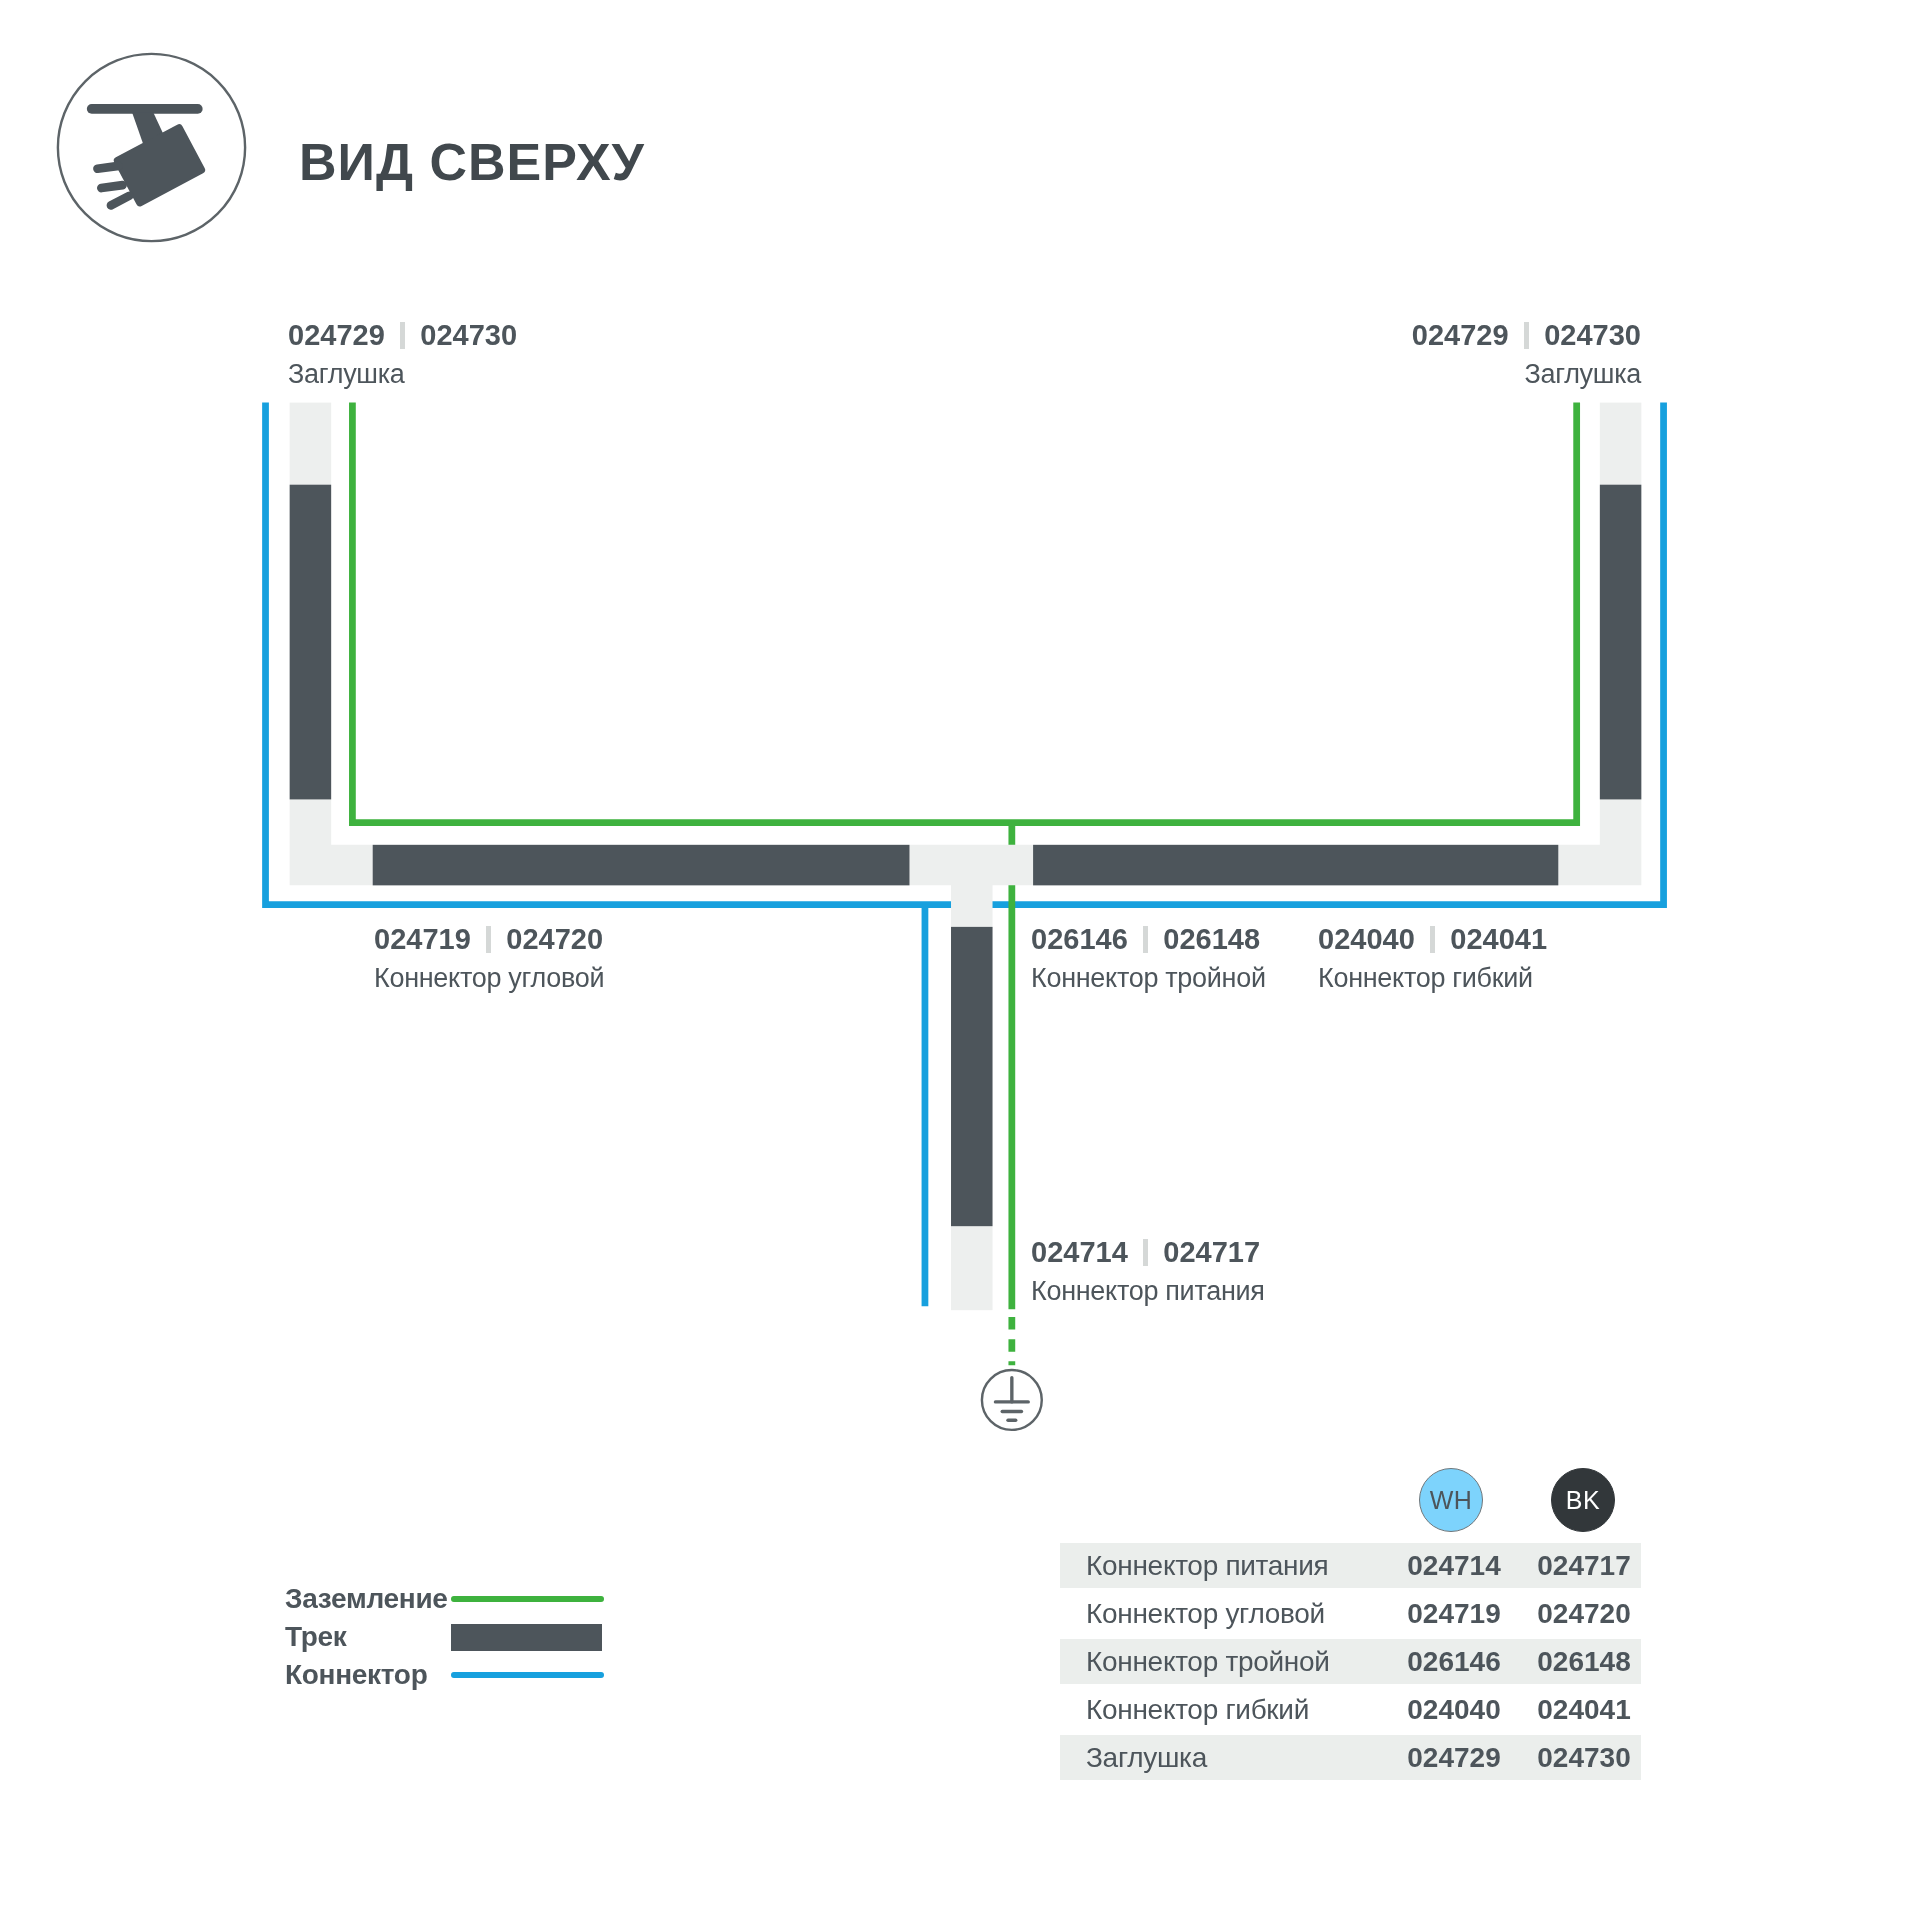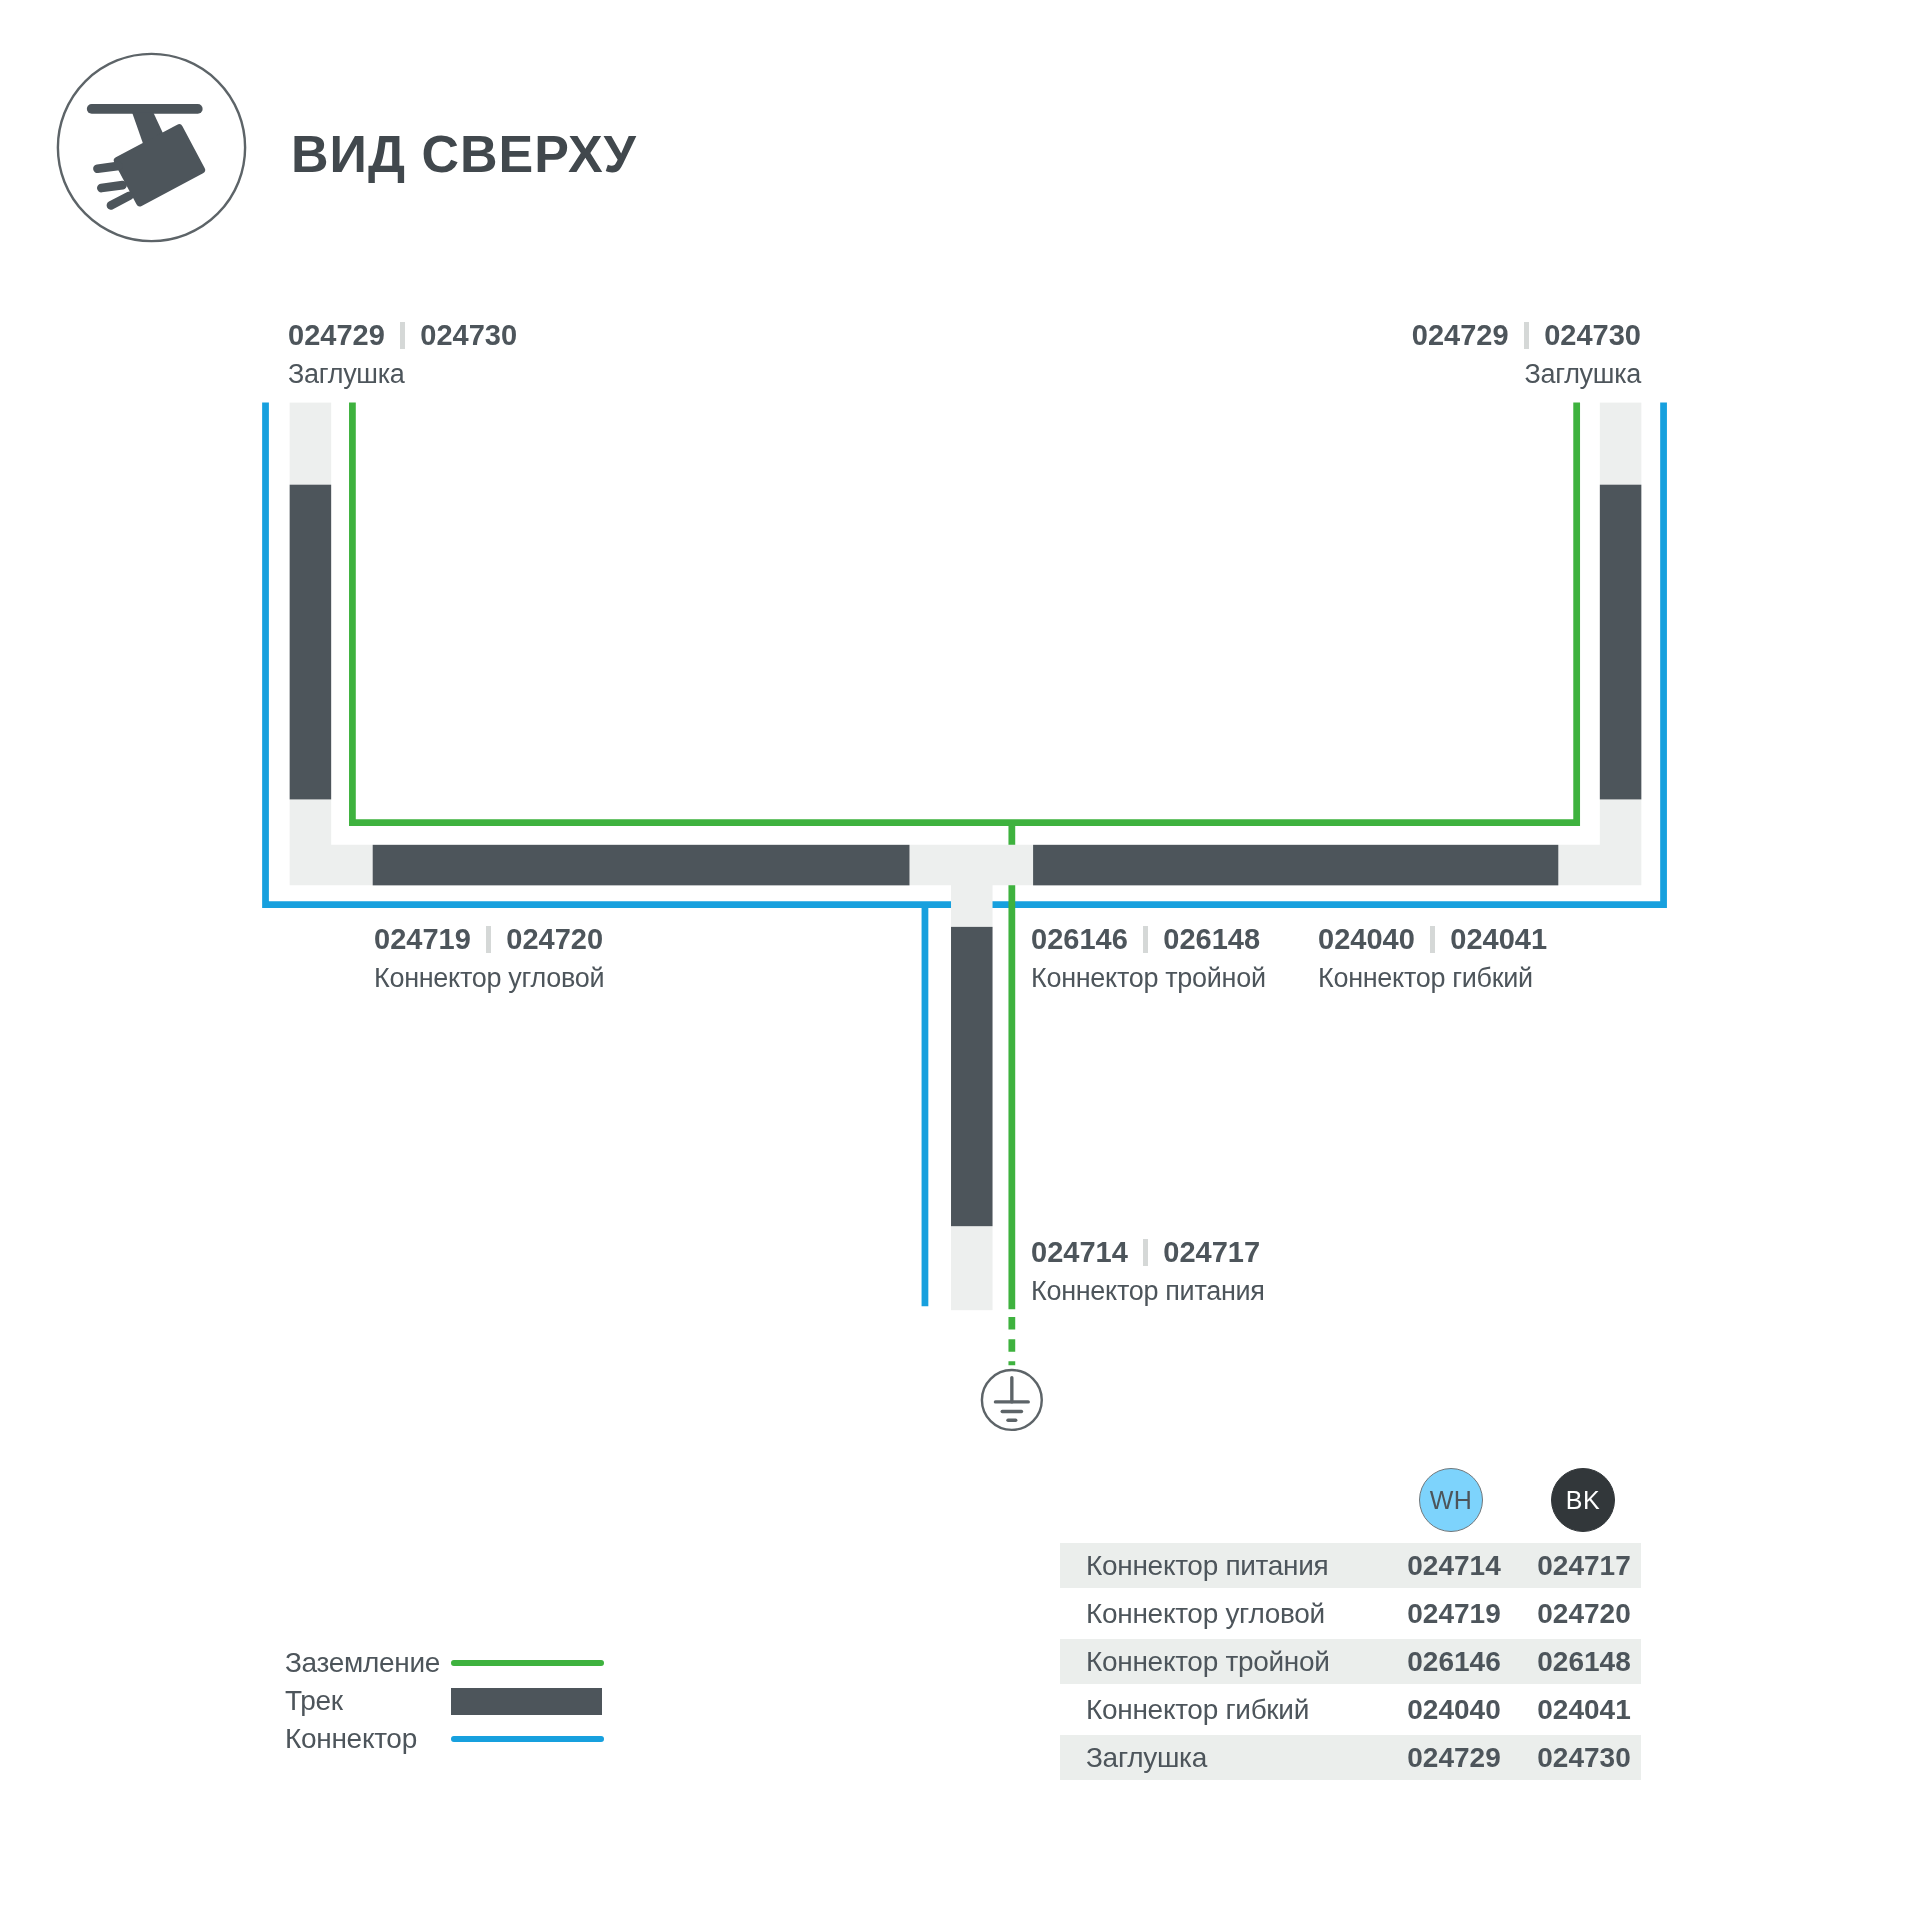--- a/index.html
+++ b/index.html
@@ -1,42 +1,42 @@
 <!DOCTYPE html>
 <html style="--track_dark: #4d555b; --track_light: #edefee; --wire_ground: #3eb23e; --wire_neutral: #17a0de; --text_dark: #4d555b; --title_text: #41484d; --table_row_bg: #ebeeec; --bk_badge: #32373a; --code_separator: #d5d8d7; --icon_outline: #5d6468; --badge_border: #70777b;"><head>
 <meta charset="utf-8">
 <style>
   html,body{margin:0;padding:0;background:#fff;}
   body{font-family:"Liberation Sans", sans-serif; color:var(--text_dark);}
   .canvas{position:relative;width:1931px;height:1931px;background:#fff;overflow:hidden;}
 
   
   .icon-badge{position:absolute;left:55px;top:51px;width:193px;height:193px;}
-  .page-title{position:absolute;left:291px;top:124px;margin:0;font-size:52px;font-weight:bold;
+  .page-title{position:absolute;left:291px;top:124px;margin:8px;font-size:52px;font-weight:bold;
               letter-spacing:1px;color:var(--title_text);}
 
   
   .diagram-svg{position:absolute;left:0;top:0;}
   .wire-neutral{stroke:var(--wire_neutral);stroke-width:7;fill:none;}
   .wire-ground{stroke:var(--wire_ground);stroke-width:7;fill:none;}
   .wire-ground.dashed{stroke-dasharray:13 10;}
   .track-dark{fill:var(--track_dark);}
   .track-light{fill:var(--track_light);}
   .outline{stroke:var(--icon_outline);fill:none;}
 
   
   .plabel{position:absolute;color:var(--text_dark);}
   .plabel .codes{display:flex;align-items:center;gap:15.4px;font-size:29px;font-weight:bold;letter-spacing:0;}
   .plabel .sep{width:4.8px;height:27px;background:var(--code_separator);}
   .plabel .pname{font-size:27px;margin-top:6.8px;letter-spacing:-0.3px;}
   .plabel.right{text-align:right;}
   .plabel.right .codes{justify-content:flex-end;}
 
   
-  .legend{position:absolute;left:285px;top:1644px;}
+  .legend{position:absolute;left:285px;top:1580px;font-weight:bold;}
   .legend-row{display:flex;align-items:center;height:38px;}
   .legend-label{width:166px;font-size:28px;letter-spacing:-0.3px;}
   .swatch-wrap{width:153px;display:flex;align-items:center;}
   .swatch-line{width:153px;height:6.8px;border-radius:2.9px;}
   .swatch-line.ground{background:var(--wire_ground);}
   .swatch-line.neutral{background:var(--wire_neutral);}
   .swatch-bar{width:151px;height:27px;background:var(--track_dark);}
 
   
   .parts-table{position:absolute;left:1060px;top:1468px;width:581px;}

